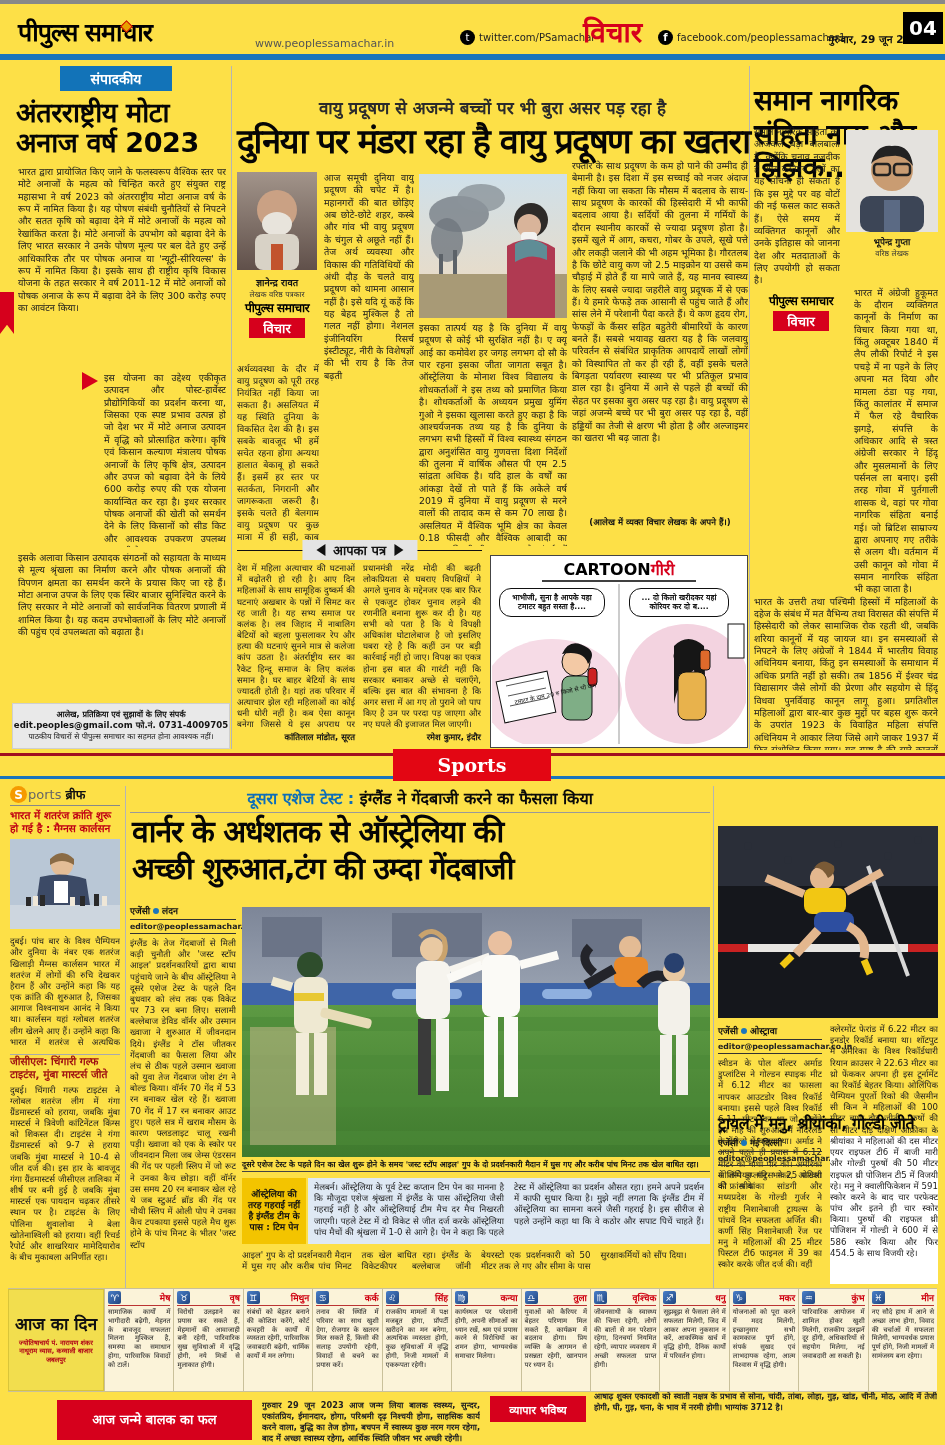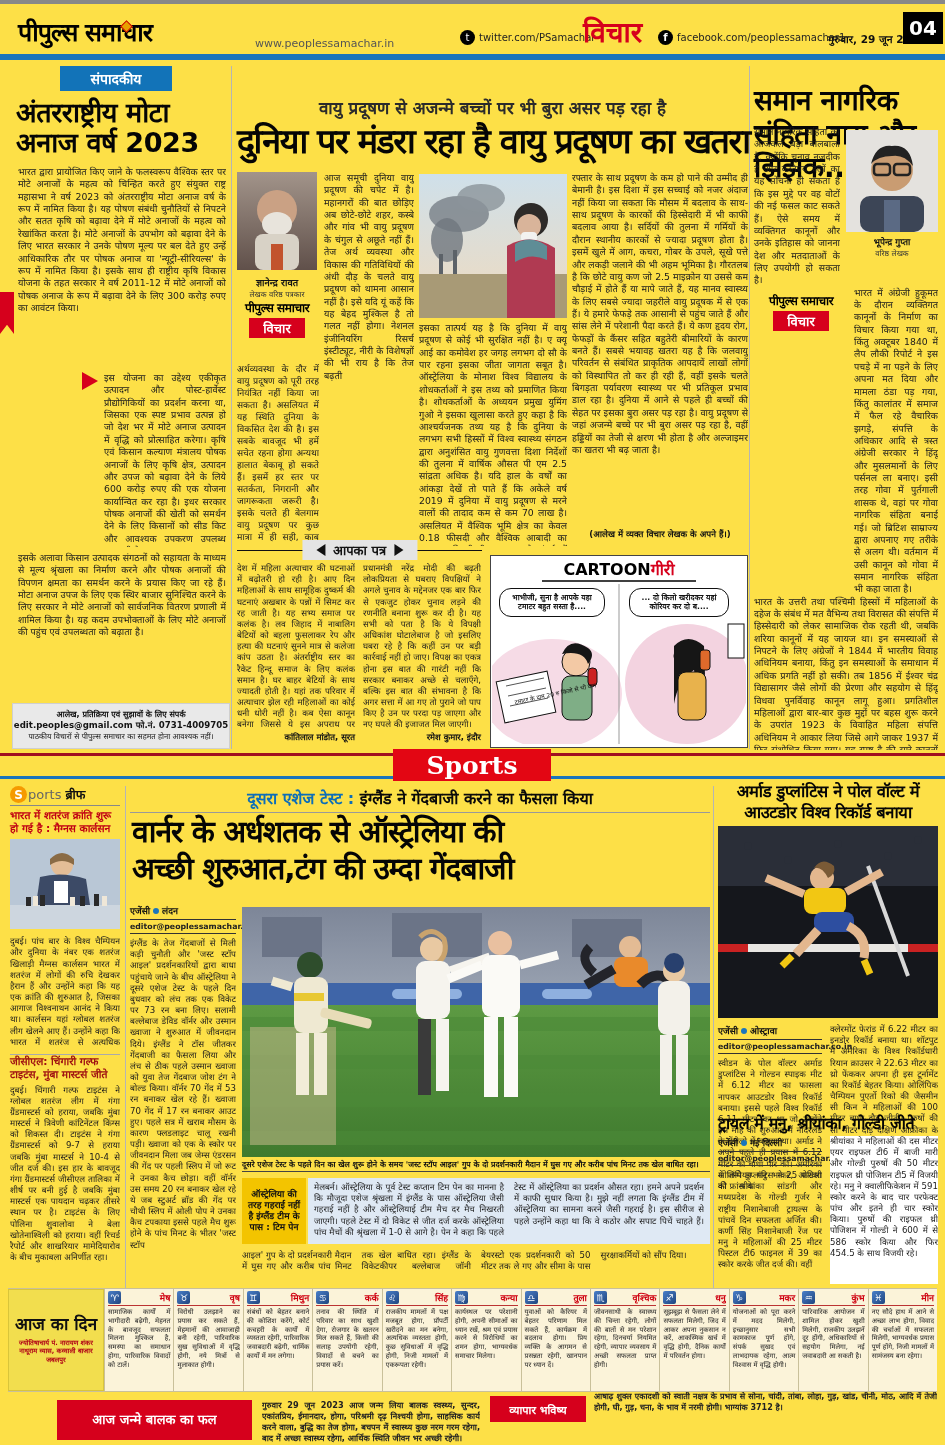--- a/index.html
+++ b/index.html
@@ -121,21 +121,21 @@
       <rect x="34" y="76" width="4" height="26" fill="#5c6268"></rect>
     <rect x="0" y="100" width="148" height="44" fill="#a89a76"></rect>
     <circle cx="112" cy="46" r="17" fill="#2d2a28"></circle>
     <circle cx="110" cy="52" r="12" fill="#d9b49a"></circle>
     <rect x="102" y="58" width="16" height="10" rx="4" fill="#f2f2f0"></rect>
     <path d="M88 72 Q112 58 136 74 L136 144 L88 144 Z" fill="#b03a52"></path>
     <path d="M96 70 Q112 60 128 72 L128 86 Q112 78 96 88 Z" fill="#5f8d96"></path>
   </svg>
   <div class="abs bt" style="left:419px;top:318px;width:148px;height:224px">इसका तात्पर्य यह है कि दुनिया में वायु प्रदूषण से कोई भी सुरक्षित नहीं है। ए क्यू आई का कमोवेश हर जगह लगभग दो सौ के पार रहना इसका जीता जागता सबूत है। ऑस्ट्रेलिया के मोनाश विश्व विद्यालय के शोधकर्ताओं ने इस तथ्य को प्रमाणित किया है। शोधकर्ताओं के अध्ययन प्रमुख युमिंग गुओ ने इसका खुलासा करते हुए कहा है कि आश्चर्यजनक तथ्य यह है कि दुनिया के लगभग सभी हिस्सों में विश्व स्वास्थ्य संगठन द्वारा अनुशंसित वायु गुणवत्ता दिशा निर्देशों की तुलना में वार्षिक औसत पी एम 2.5 सांद्रता अधिक है। यदि हाल के वर्षों का आंकड़ा देखें तो पाते हैं कि अकेले वर्ष 2019 में दुनिया में वायु प्रदूषण से मरने वालों की तादाद कम से कम 70 लाख है। असलियत में वैश्विक भूमि क्षेत्र का केवल 0.18 फीसदी और वैश्विक आबादी का 0.001 फीसदी पी एम. 2.5 के संपर्क में है। जबकि प्रति घनमीटर पांच माइक्रोग्राम से अधिक वार्षिक सांद्रता खतरनाक है।</div>
 
-  <div class="abs" style="left:572px;top:168px;width:176px;height:374px">
+  <div class="abs" style="left:572px;top:156px;width:176px;height:374px">
     <div class="bt" style="height:356px">रफ्तार के साथ प्रदूषण के कम हो पाने की उम्मीद ही बेमानी है। इस दिशा में इस सच्चाई को नजर अंदाज नहीं किया जा सकता कि मौसम में बदलाव के साथ-साथ प्रदूषण के कारकों की हिस्सेदारी में भी काफी बदलाव आया है। सर्दियों की तुलना में गर्मियों के दौरान स्थानीय कारकों से ज्यादा प्रदूषण होता है। इसमें खुले में आग, कचरा, गोबर के उपले, सूखे पत्ते और लकड़ी जलाने की भी अहम भूमिका है। गौरतलब है कि छोटे वायु कण जो 2.5 माइक्रोन या उससे कम चौड़ाई में होते हैं या मापे जाते हैं, यह मानव स्वास्थ्य के लिए सबसे ज्यादा जहरीले वायु प्रदूषक में से एक हैं। ये हमारे फेफड़े तक आसानी से पहुंच जाते हैं और सांस लेने में परेशानी पैदा करते हैं। ये कण हृदय रोग, फेफड़ों के कैंसर सहित बहुतेरी बीमारियों के कारण बनते हैं। सबसे भयावह खतरा यह है कि जलवायु परिवर्तन से संबंधित प्राकृतिक आपदायें लाखों लोगों को विस्थापित तो कर ही रही हैं, वहीं इसके चलते बिगड़ता पर्यावरण स्वास्थ्य पर भी प्रतिकूल प्रभाव डाल रहा है। दुनिया में आने से पहले ही बच्चों की सेहत पर इसका बुरा असर पड़ रहा है। वायु प्रदूषण से जहां अजन्मे बच्चे पर भी बुरा असर पड़ रहा है, वहीं हड्डियों का तेजी से क्षरण भी होता है और अल्जाइमर का खतरा भी बढ़ जाता है।</div>
     <div style="font-size:8.6px;font-weight:bold;text-align:center">(आलेख में व्यक्त विचार लेखक के अपने हैं।)</div>
   </div>
 
   <div class="abs" style="left:237px;top:546px;width:245px;height:200px;border-top:1.5px solid #111">
     <div style="position:absolute;left:50%;top:-11px;transform:translateX(-50%);background:#e4e4e4;padding:1px 14px;font-size:13px;font-weight:bold;display:flex;align-items:center">
       <span style="width:0;height:0;border-right:9px solid #111;border-top:6px solid transparent;border-bottom:6px solid transparent;margin-right:8px"></span>
       <span>आपका पत्र</span>
       <span style="width:0;height:0;border-left:9px solid #111;border-top:6px solid transparent;border-bottom:6px solid transparent;margin-left:8px"></span>
     </div>
@@ -200,21 +200,21 @@
       <span class="bl">पीपुल्स समाचार</span>
       <span class="bv">विचार</span>
     </div>
     <div class="bt">भारत में अंग्रेजी हुकूमत के दौरान व्यक्तिगत कानूनों के निर्माण का विचार किया गया था, किंतु अक्टूबर 1840 में लैप लौकी रिपोर्ट ने इस पचड़े में ना पड़ने के लिए अपना मत दिया और मामला ठंडा पड़ गया, किंतु कालांतर में समाज में फैल रहे वैचारिक झगड़े, संपत्ति के अधिकार आदि से त्रस्त अंग्रेजी सरकार ने हिंदू और मुसलमानों के लिए पर्सनल ला बनाए। इसी तरह गोवा में पुर्तगाली शासक थे, वहां पर गोवा नागरिक संहिता बनाई गई। जो ब्रिटिश साम्राज्य द्वारा अपनाए गए तरीके से अलग थी। वर्तमान में उसी कानून को गोवा में समान नागरिक संहिता भी कहा जाता है।</div>
     <div class="bt">भारत के उत्तरी तथा पश्चिमी हिस्सों में महिलाओं के दहेज के संबंध में मत वैभिन्य तथा विरासत की संपत्ति में हिस्सेदारी को लेकर सामाजिक रोक रहती थी, जबकि शरिया कानूनों में यह जायज था। इन समस्याओं से निपटने के लिए अंग्रेजों ने 1844 में भारतीय विवाह अधिनियम बनाया, किंतु इन समस्याओं के समाधान में अधिक प्रगति नहीं हो सकी। तब 1856 में ईश्वर चंद्र विद्यासागर जैसे लोगों की प्रेरणा और सहयोग से हिंदू विधवा पुनर्विवाह कानून लागू हुआ। प्रगतिशील महिलाओं द्वारा बार-बार कुछ मुद्दों पर बहस शुरू करने के उपरांत 1923 के विवाहित महिला संपत्ति अधिनियम ने आकार लिया जिसे आगे जाकर 1937 में फिर संशोधित किया गया। यह स्पष्ट है की सारे कानूनों के माध्यम से समाज में एक व्यवस्था बनाने की कोशिश होती रही।</div>
 
   </div>
 
   <div class="abs" style="left:0;top:749px;width:945px;height:3px;background:#a01020"></div>
   <div class="abs" style="left:0;top:772px;width:945px;height:3px;background:#1b75bb"></div>
-  <div class="abs" style="left:393px;top:745px;width:158px;height:32px;background:#e30613;color:#fff;display:flex;align-items:center;justify-content:center;font-family:'DejaVu Serif','Liberation Serif',serif;font-weight:bold;font-size:25px">Sports</div>
+  <div class="abs" style="left:393px;top:745px;width:158px;height:32px;background:#e30613;color:#fff;display:flex;align-items:center;justify-content:center;font-family:'DejaVu Serif','Liberation Serif',serif;font-weight:bold;font-size:19px">Sports</div>
 
   <div class="vrule" style="left:125px;top:782px;height:540px"></div>
   <div class="vrule" style="left:713px;top:782px;height:540px"></div>
 
   <div class="abs" style="left:10px;top:782px;width:110px">
     <div style="display:flex;align-items:center;border-bottom:1px solid #888;padding-bottom:2px">
       <span style="width:17px;height:17px;border-radius:50%;background:#f59a00;color:#fff;font-weight:bold;font-size:12px;display:flex;align-items:center;justify-content:center">S</span>
       <span style="font-size:13px;color:#666;margin-left:1px">ports</span>
       <span style="font-size:12.5px;font-weight:bold;color:#111;margin-left:4px">ब्रीफ</span>
     </div>
@@ -332,24 +332,20 @@
       </g>
   </svg>
   <div class="abs" style="left:242px;top:1155px;width:468px;font-size:7.8px;font-weight:bold;color:#111;border-bottom:1px solid #444;padding-bottom:2px">दूसरे एशेज टेस्ट के पहले दिन का खेल शुरू होने के समय 'जस्ट स्टॉप आइल' गुप के दो प्रदर्शनकारी मैदान में घुस गए और करीब पांच मिनट तक खेल बाधित रहा।</div>
 
   <div class="abs" style="left:242px;top:1174px;width:64px;height:66px;background:#f3c400;color:#111;font-size:9px;font-weight:bold;display:flex;align-items:center;text-align:center;padding:2px;line-height:1.2">ऑस्ट्रेलिया की तरह गहराई नहीं है इंग्लैंड टीम के पास : टिम पेन</div>
   <div class="abs" style="left:308px;top:1174px;width:402px;height:66px;background:#dfe9f4;padding:4px 6px">
     <div class="bt8" style="height:58px;column-count:2;column-gap:10px">मेलबर्न। ऑस्ट्रेलिया के पूर्व टेस्ट कप्तान टिम पेन का मानना है कि मौजूदा एशेज श्रृंखला में इंग्लैंड के पास ऑस्ट्रेलिया जैसी गहराई नहीं है और ऑस्ट्रेलियाई टीम मैच दर मैच निखरती जाएगी। पहले टेस्ट में दो विकेट से जीत दर्ज करके ऑस्ट्रेलिया पांच मैचों की श्रृंखला में 1-0 से आगे है। पेन ने कहा कि पहले टेस्ट में ऑस्ट्रेलिया का प्रदर्शन औसत रहा। हमने अपने प्रदर्शन में काफी सुधार किया है। मुझे नहीं लगता कि इंग्लैंड टीम में ऑस्ट्रेलिया का सामना करने जैसी गहराई है। इस सीरीज से पहले उन्होंने कहा था कि वे कठोर और सपाट पिचें चाहते हैं। पहले टेस्ट में उन्हें मिली भी लेकिन इसका कोई फायदा नहीं हुआ।</div>
   </div>
   <div class="abs bt8" style="left:242px;top:1246px;width:468px;height:38px;column-count:4;column-gap:10px">आइल' गुप के दो प्रदर्शनकारी मैदान में घुस गए और करीब पांच मिनट तक खेल बाधित रहा। इंग्लैंड के विकेटकीपर बल्लेबाज जॉनी बेयरस्टो एक प्रदर्शनकारी को 50 मीटर तक ले गए और सीमा के पास सुरक्षाकर्मियों को सौंप दिया।</div>
 
-  <div class="abs hlblk" style="left:718px;top:778px;width:220px;font-size:16.5px;text-align:center;line-height:1.25">
-    <div>अर्माड डुप्लांटिस ने पोल वॉल्ट में</div>
-    <div>आउटडोर विश्व रिकॉर्ड बनाया</div>
-  </div>
   <svg class="abs" style="left:718px;top:822px" width="220" height="192">
     <rect width="220" height="192" fill="#15171c"></rect>
     <g fill="#2a2e38">
         <rect x="0" y="0" width="220" height="60"></rect>
         <circle cx="30" cy="20" r="4"></circle>
         <circle cx="70" cy="34" r="4"></circle>
         <circle cx="120" cy="18" r="4"></circle>
         <circle cx="170" cy="30" r="4"></circle>
         <circle cx="200" cy="14" r="4"></circle>
       </g>

